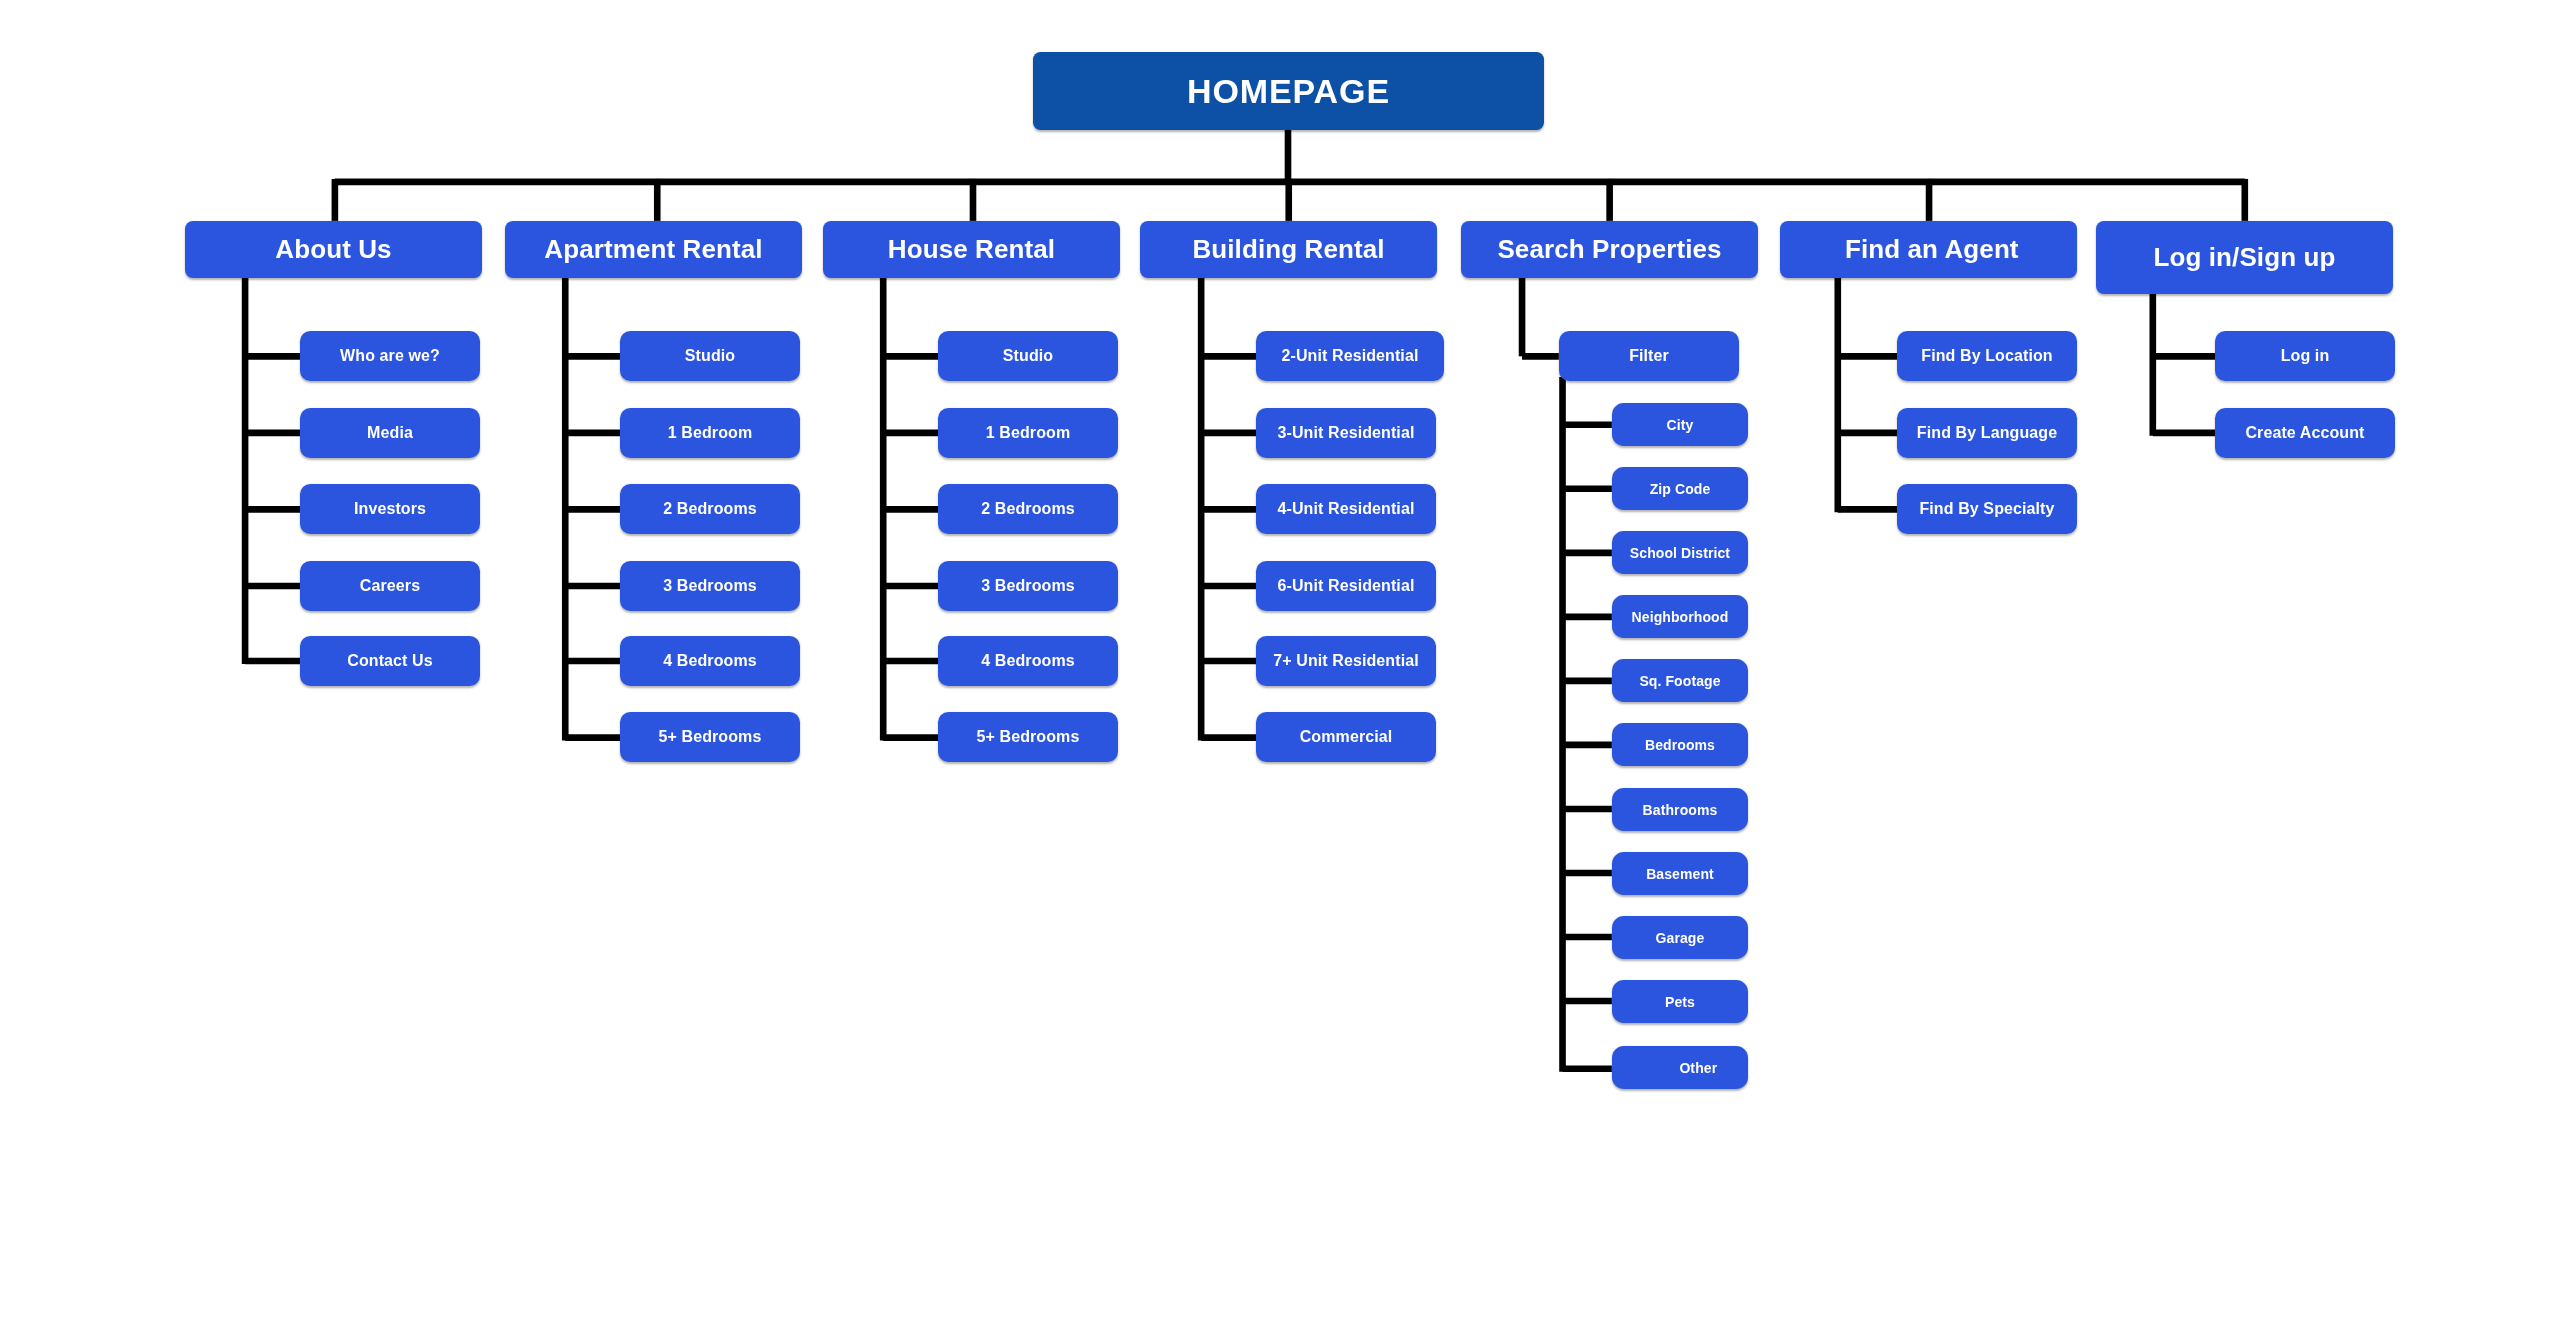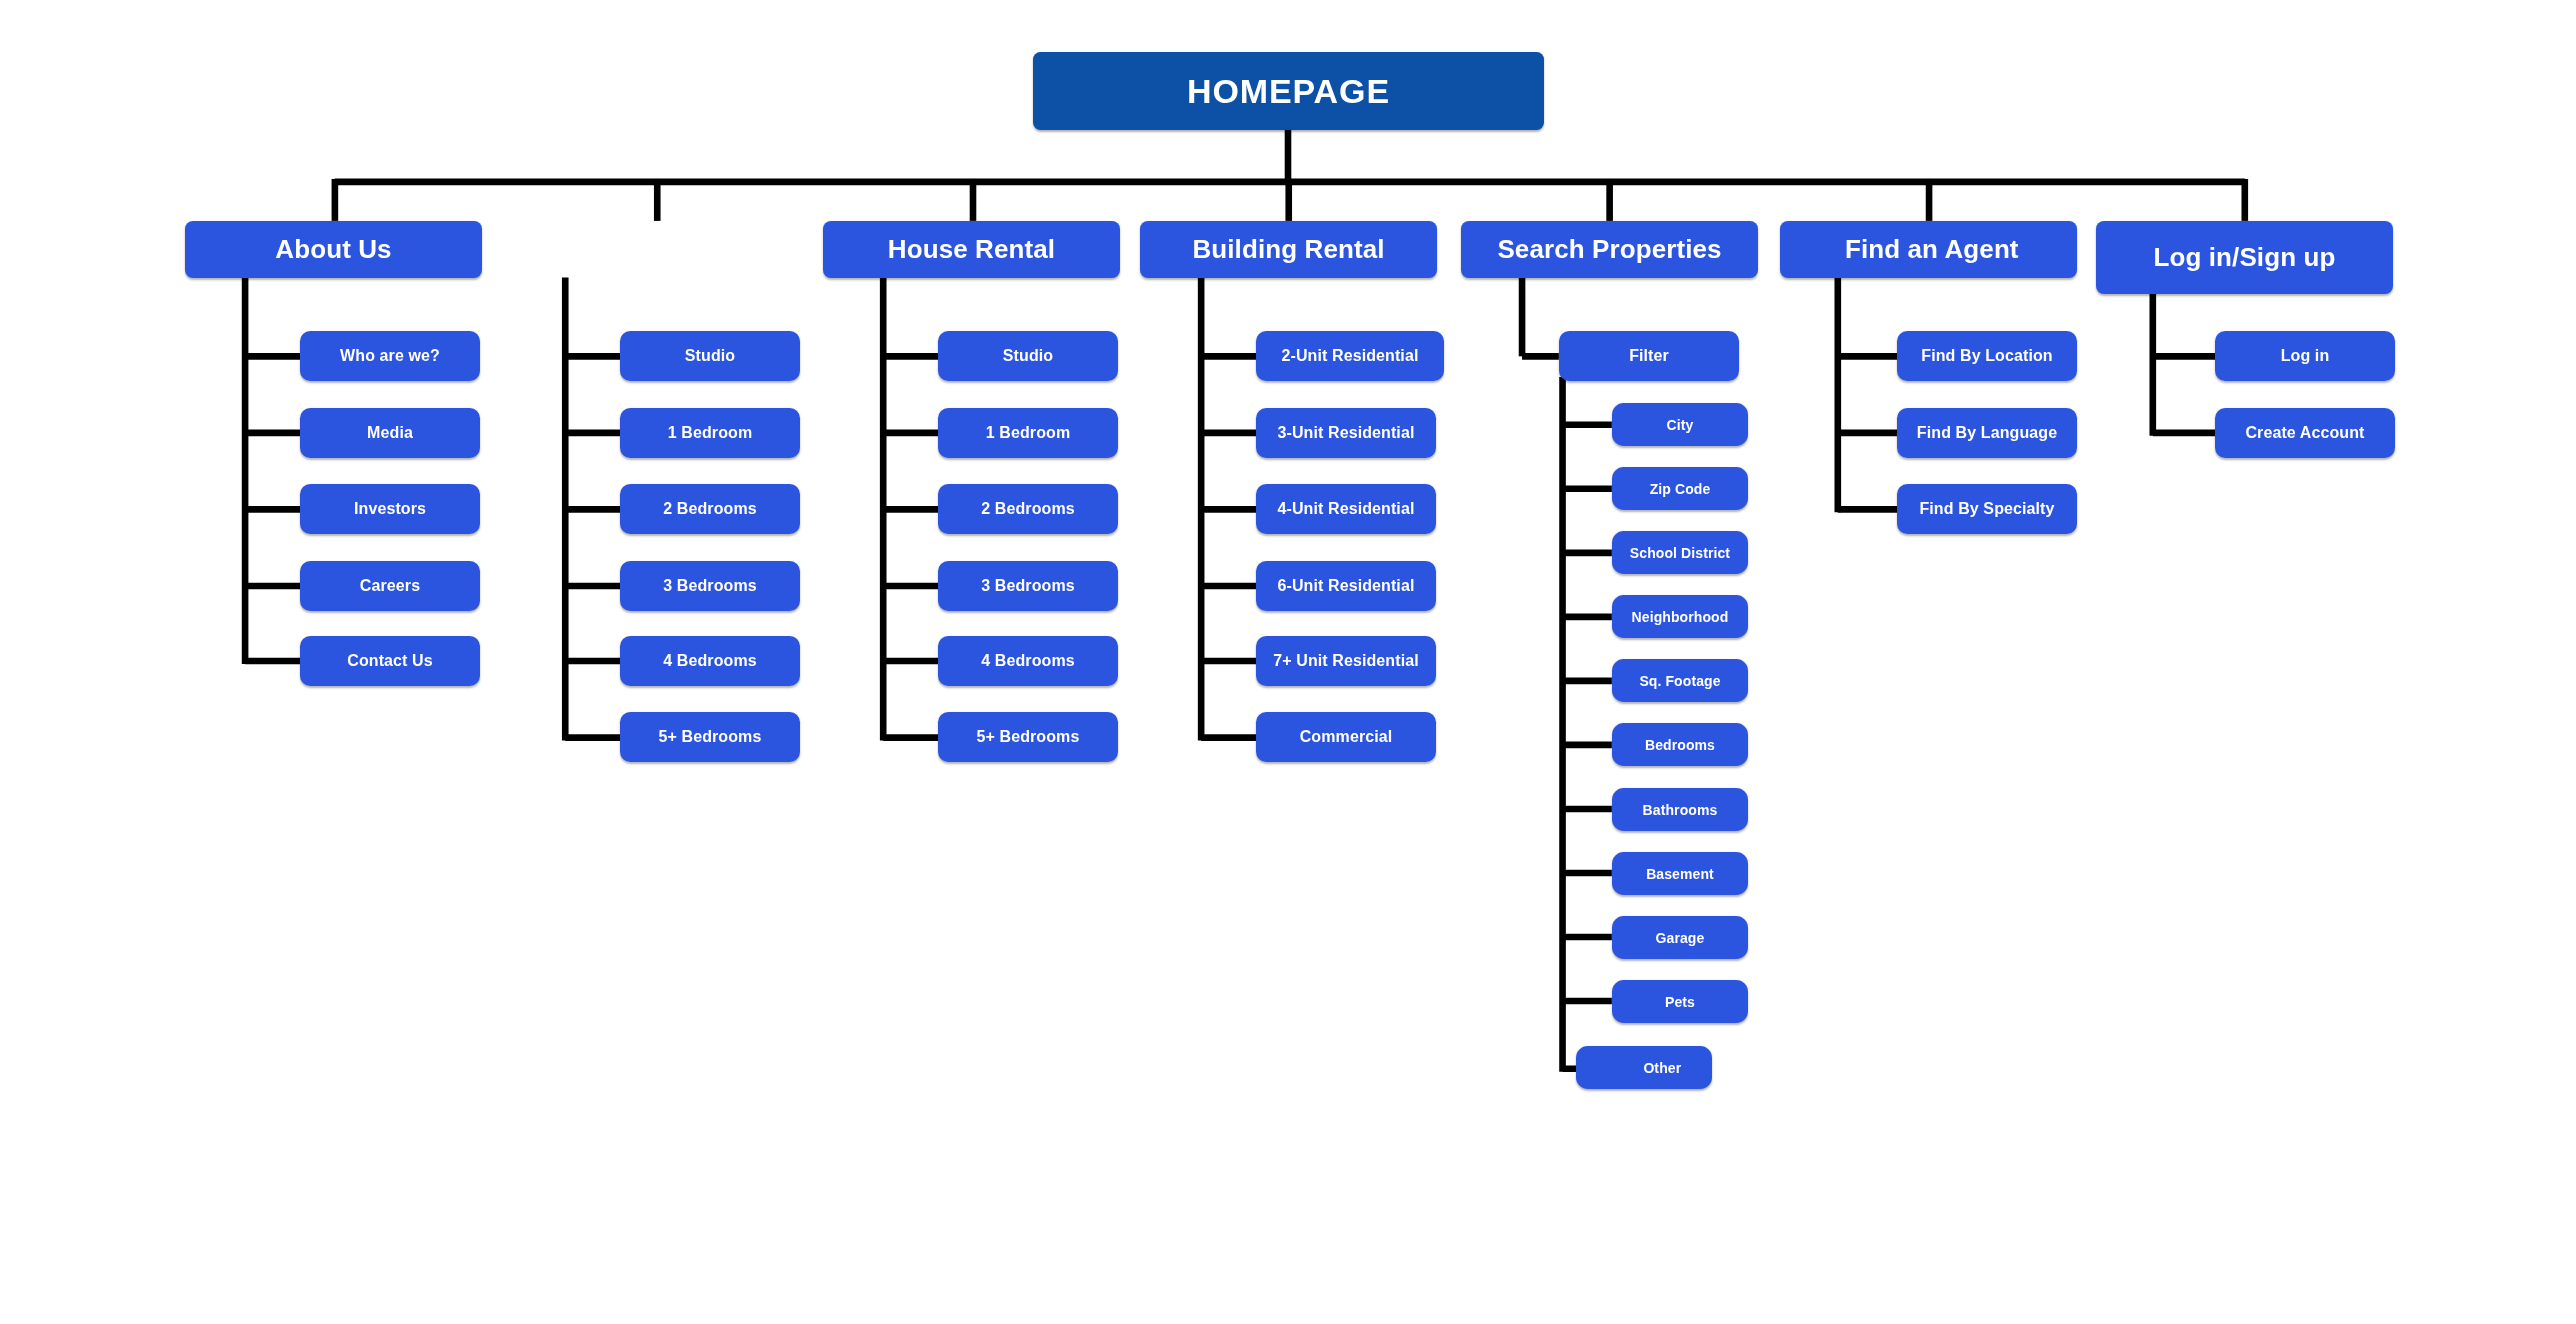--- a/index.html
+++ b/index.html
@@ -157,20 +157,23 @@
     </g>
   </svg>
 
   <div class="node root" style="left:1033px; top:52px; width:511px; height:78px;">
     <span>HOMEPAGE</span>
   </div>
 
   <div class="node lvl1" style="left:185px; top:221px; width:297px; height:57px;">
     <span>About Us</span>
   </div>
+  <div class="node lvl1" style="left:505px; top:221px; width:297px; height:57px;">
+    <span>Apartment Rental</span>
+  </div>
   <div class="node lvl1" style="left:823px; top:221px; width:297px; height:57px;justify-content:center;">
     <span>House Rental</span>
   </div>
   <div class="node lvl1" style="left:1140px; top:221px; width:297px; height:57px;">
     <span>Building Rental</span>
   </div>
   <div class="node lvl1" style="left:1461px; top:221px; width:297px; height:57px;">
     <span>Search Properties</span>
   </div>
   <div class="node lvl1" style="left:1780px; top:221px; width:297px; height:57px;padding-left:11px;">
@@ -280,21 +283,21 @@
   </div>
   <div class="node lvl3" style="left:1612px; top:852px; width:136px; height:43px;">
     <span>Basement</span>
   </div>
   <div class="node lvl3" style="left:1612px; top:916px; width:136px; height:43px;">
     <span>Garage</span>
   </div>
   <div class="node lvl3" style="left:1612px; top:980px; width:136px; height:43px;">
     <span>Pets</span>
   </div>
-  <div class="node lvl3" style="left:1576px; top:1046px; width:136px; height:43px;padding-left:41px;">
+  <div class="node lvl3" style="left:1612px; top:1046px; width:136px; height:43px;padding-left:41px;">
     <span>Other</span>
   </div>
 
   <div class="node lvl2" style="left:1897px; top:331px; width:180px; height:50px;">
     <span>Find By Location</span>
   </div>
   <div class="node lvl2" style="left:1897px; top:408px; width:180px; height:50px;">
     <span>Find By Language</span>
   </div>
   <div class="node lvl2" style="left:1897px; top:484px; width:180px; height:50px;">

